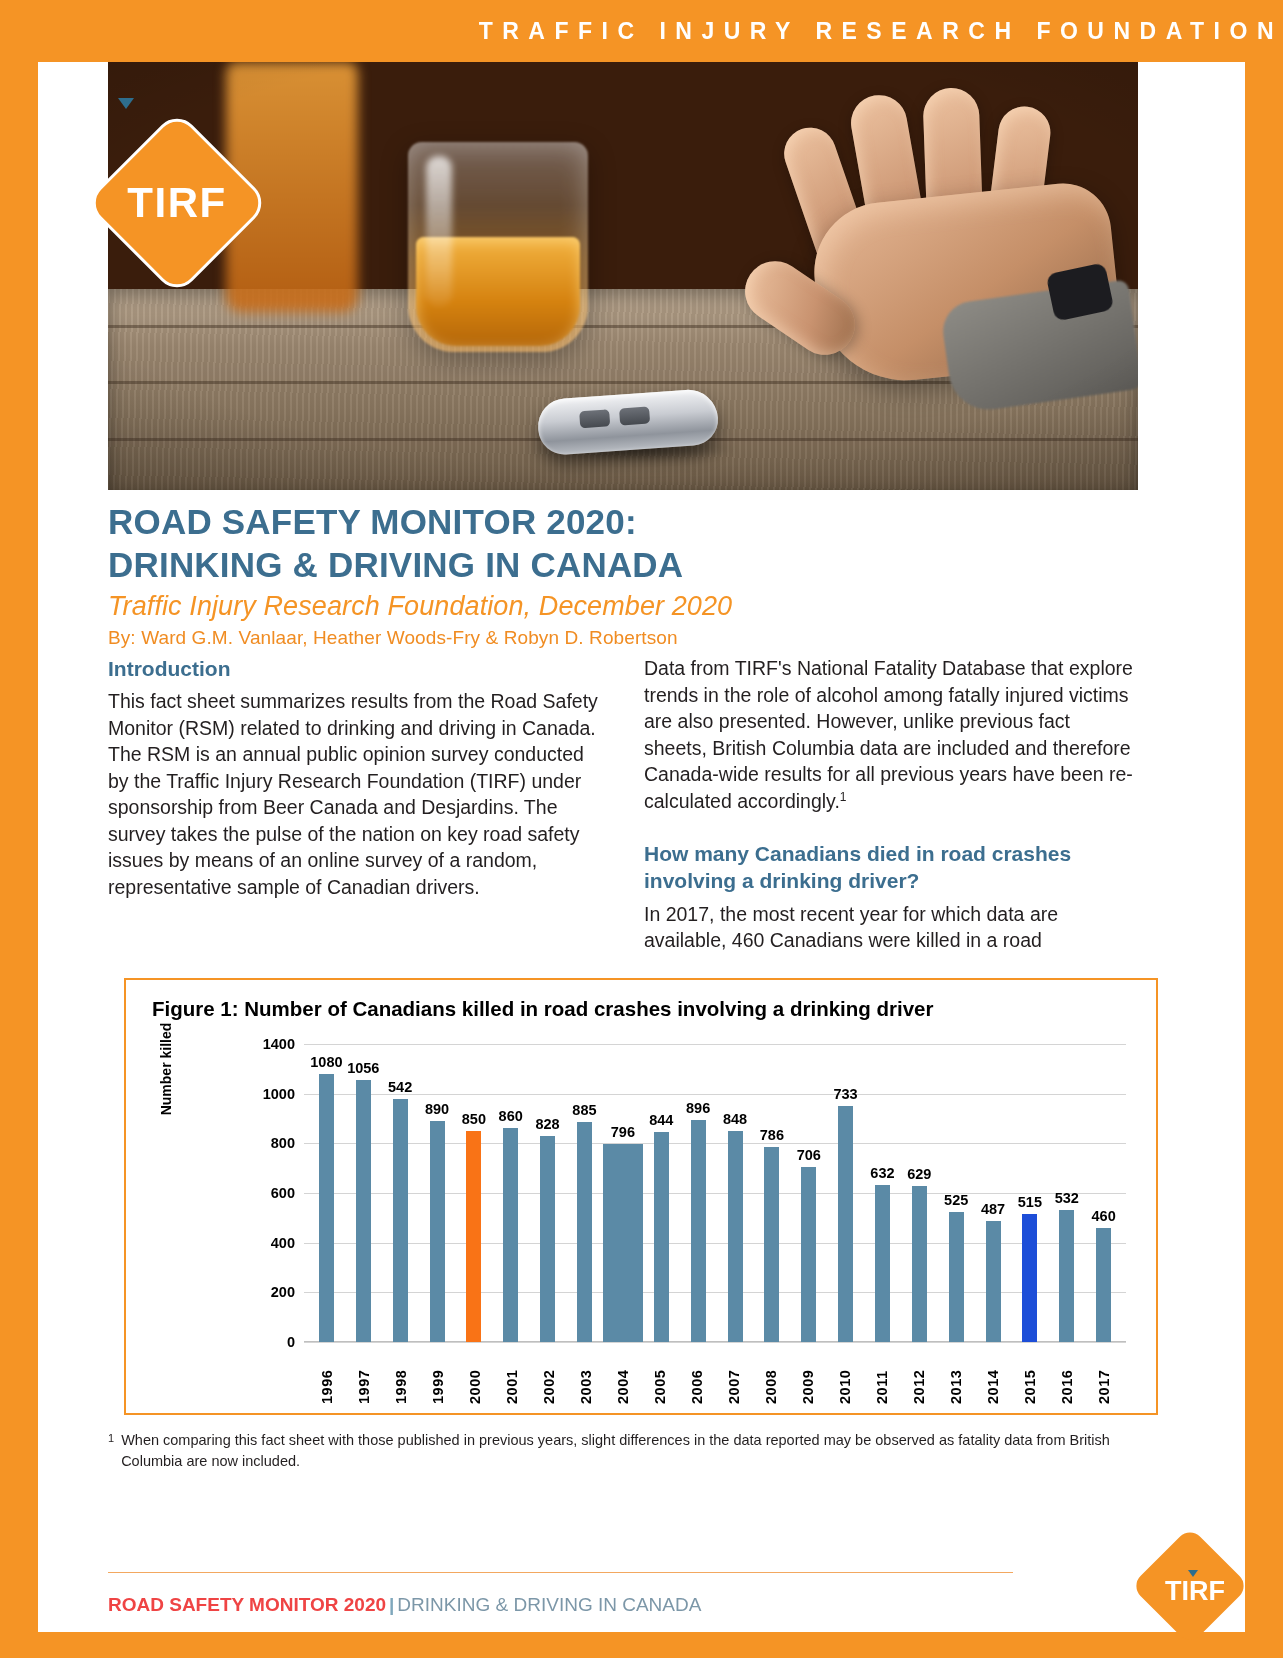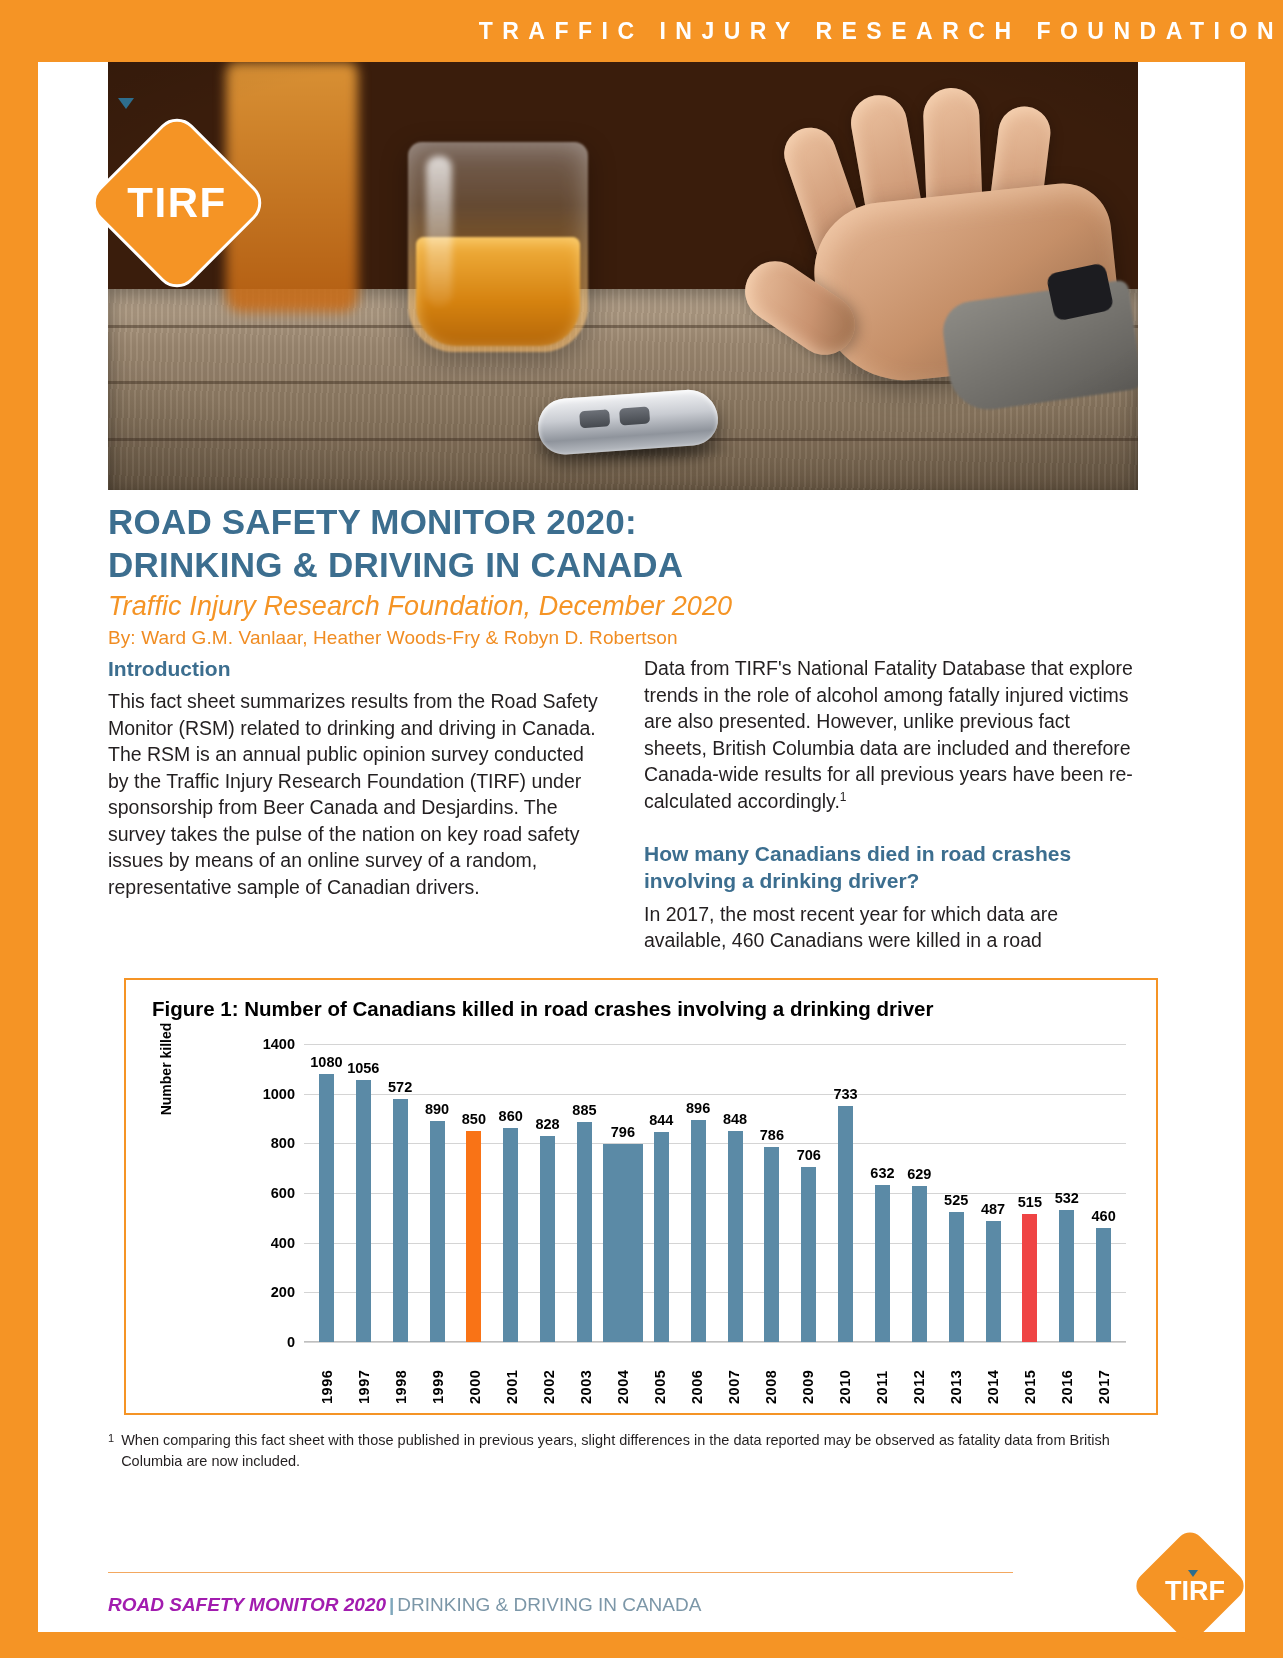--- a/index.html
+++ b/index.html
@@ -393,21 +393,21 @@
     left: 70px; top: 1572px;
     width: 905px; height: 1px;
     background: #F3A860;
   }
   .footer-text {
     position: absolute;
     left: 70px; top: 1594px;
     font-size: 19px;
     white-space: nowrap;
   }
-  .footer-strong { color: #a21caf; font-weight: bold; font-style: italic; }
+  .footer-strong { color: #ef4444; font-weight: bold; }
   .footer-sep { color: #7FA7BC; font-weight: bold; padding: 0 3px; }
   .footer-light { color: #7C97A8; }
 
   .footer-logo-wrap {
     position: absolute;
     left: 1098px; top: 1532px;
     width: 118px; height: 118px;
   }
   .footer-diamond {
     position: absolute;
@@ -537,21 +537,21 @@
                 <span class="bar-label">1080</span>
               </div>
             </div>
             <div class="bar-col">
               <div class="bar" style="height: 262.24px; background: rgb(91, 138, 166);">
                 <span class="bar-label">1056</span>
               </div>
             </div>
             <div class="bar-col">
               <div class="bar" style="height: 242.87px; background: rgb(91, 138, 166);">
-                <span class="bar-label">572</span>
+                <span class="bar-label">542</span>
               </div>
             </div>
             <div class="bar-col">
               <div class="bar" style="height: 221.017px; background: rgb(91, 138, 166);">
                 <span class="bar-label">890</span>
               </div>
             </div>
             <div class="bar-col">
               <div class="bar" style="height: 211.083px; background: #f97316;">
                 <span class="bar-label">850</span>
@@ -621,21 +621,21 @@
               <div class="bar" style="height: 130.375px; background: rgb(91, 138, 166);">
                 <span class="bar-label">525</span>
               </div>
             </div>
             <div class="bar-col">
               <div class="bar" style="height: 120.938px; background: rgb(91, 138, 166);">
                 <span class="bar-label">487</span>
               </div>
             </div>
             <div class="bar-col">
-              <div class="bar" style="height: 127.892px; background: #ef4444;">
+              <div class="bar" style="height: 127.892px; background: #1d4ed8;">
                 <span class="bar-label">515</span>
               </div>
             </div>
             <div class="bar-col">
               <div class="bar" style="height: 132.113px; background: rgb(91, 138, 166);">
                 <span class="bar-label">532</span>
               </div>
             </div>
             <div class="bar-col">
               <div class="bar" style="height: 114.233px; background: rgb(91, 138, 166);">

